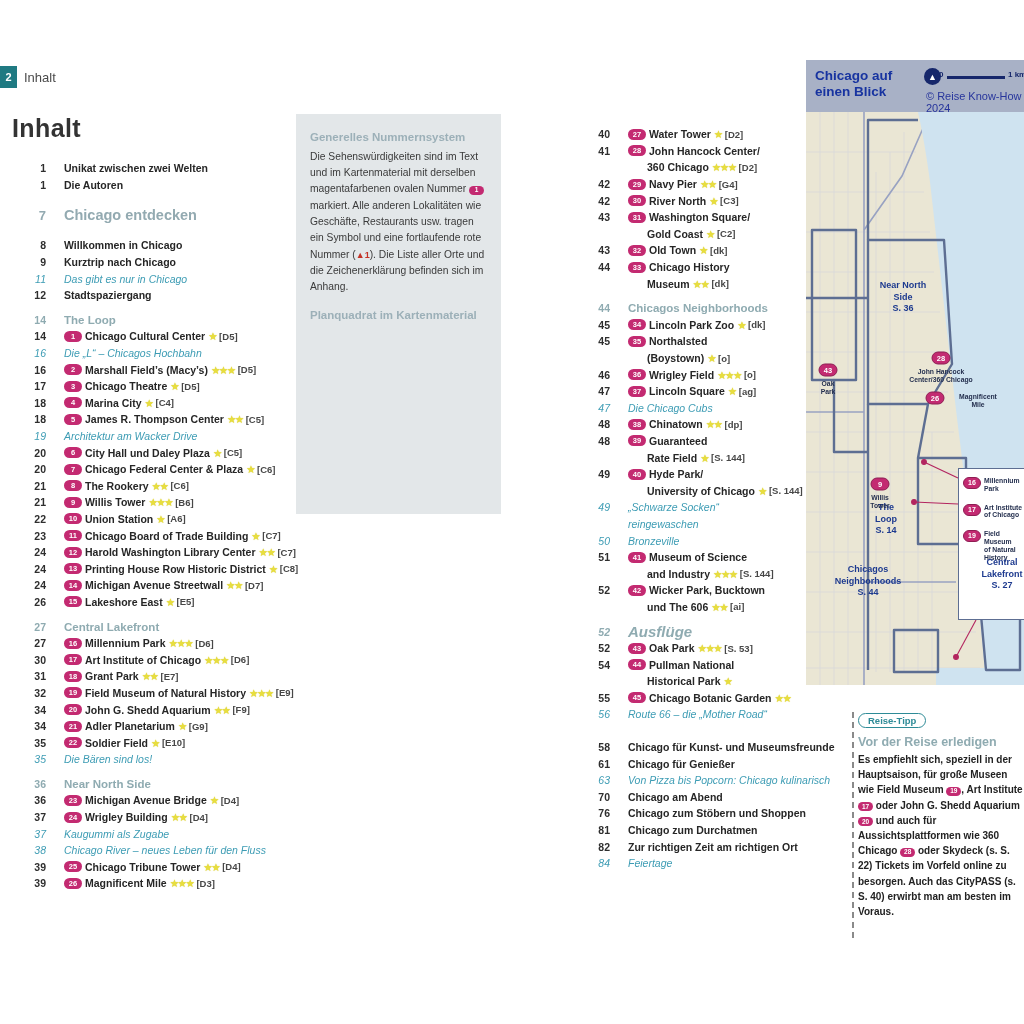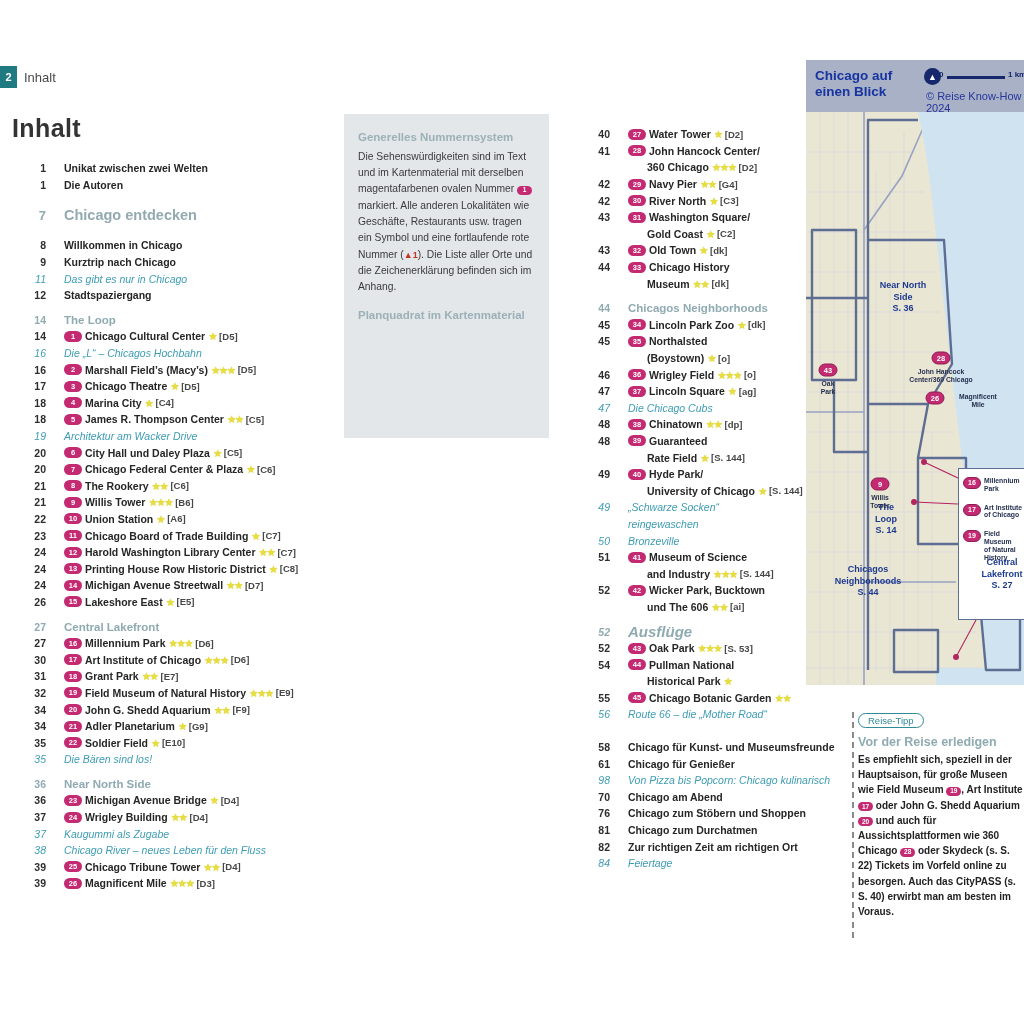--- a/index.html
+++ b/index.html
@@ -31,22 +31,22 @@
   .ch{height:24px;margin:2px 0;}
   .ch .t{color:#93aab1;font-weight:700;font-size:14.5px;text-align:center;}
   .ch .p{color:#93aab1;font-weight:700;font-size:13px;}
   .cont .bd{margin-left:37px;}
   .itcont .bd{margin-left:18px;}
   .mk{display:inline-flex;align-items:center;justify-content:center;min-width:16px;height:11px;
       border-radius:7px;background:#c32a71;color:#fff;font-size:7.5px;font-weight:700;padding:0 1px;flex:0 0 auto;}
   .st{color:#e8de3e;font-size:10.5px;letter-spacing:-1.5px;text-shadow:0 0 1px #cec225;}
   .rf{color:#474747;font-size:9.5px;font-weight:600;}
   
-  .infobox{position:absolute;left:296px;top:114px;width:205px;height:324px;background:#e3e7e9;
-           padding:16px 14px;box-sizing:border-box;margin-left:48px;}
+  .infobox{position:absolute;left:296px;top:114px;width:205px;height:400px;background:#e3e7e9;
+           padding:16px 14px;box-sizing:border-box;}
   .ib-h{color:#9cb0b8;font-weight:700;font-size:11.5px;line-height:1.3;margin:0 0 4px;}
   .ib-p{font-size:10.3px;line-height:1.58;color:#3a3a3a;margin:0 0 13px;font-weight:500;}
   .ib-p .mk{min-width:13px;height:9px;font-size:6.5px;}
   .redtri{color:#c43226;font-weight:700;font-size:9px;}
   
   .map{position:absolute;left:806px;top:60px;width:218px;height:625px;}
   .map-banner{position:absolute;left:0;top:0;width:240px;height:52px;background:#a8b1c6;}
   .map-title{position:absolute;left:9px;top:8px;color:#1733a0;font-weight:700;font-size:13.5px;line-height:1.15;}
   .north{position:absolute;left:118px;top:8px;width:17px;height:17px;border-radius:50%;background:#16276b;
          color:#fff;display:flex;align-items:center;justify-content:center;font-size:9px;}
@@ -65,21 +65,21 @@
                 white-space:pre-line;line-height:1.15;transform:translateX(-50%);}
   .callouts{position:absolute;left:152px;top:356px;width:82px;height:152px;background:#fff;
             border:1.5px solid #5d6e92;padding:8px 4px;box-sizing:border-box;display:flex;
             flex-direction:column;gap:11px;}
   .co{display:flex;gap:3px;font-size:6.8px;color:#25304f;font-weight:600;line-height:1.15;align-items:flex-start;}
   .co .mk{min-width:14px;height:10px;font-size:7px;border:1px solid #8e1d53;}
   
   .tip{position:absolute;left:858px;top:710px;width:166px;}
   .tip-dash{position:absolute;left:852px;top:712px;width:0;height:226px;border-left:2px dashed #8a8a8a;}
   .tip-badge{display:inline-block;border:1.5px solid #2e8b97;border-radius:10px;color:#2e8b97;
-             font-size:9.5px;font-weight:400;padding:1px 9px;margin-bottom:7px;}
+             font-size:9.5px;font-weight:700;padding:1px 9px;margin-bottom:7px;}
   .tip-h{color:#8fabb1;font-weight:700;font-size:12.5px;margin:0 0 3px;}
   .tip-p{font-size:10px;line-height:1.52;color:#222;font-weight:600;margin:0;}
   .tip-p .mk{min-width:13px;height:9px;font-size:6.5px;}
 </style>
 </head>
 <body>
 
 <div class="canvas">
 
   <div class="hdr">
@@ -696,21 +696,21 @@
           <span class="t">Chicago für Kunst- und Museumsfreunde</span>
         </span>
       </div>
       <div class="row e">
         <span class="p">61</span>
         <span class="bd">
           <span class="t">Chicago für Genießer</span>
         </span>
       </div>
       <div class="row it">
-        <span class="p">98</span>
+        <span class="p">63</span>
         <span class="bd">
           <span class="t">Von Pizza bis Popcorn: Chicago kulinarisch</span>
         </span>
       </div>
       <div class="row e">
         <span class="p">70</span>
         <span class="bd">
           <span class="t">Chicago am Abend</span>
         </span>
       </div>

